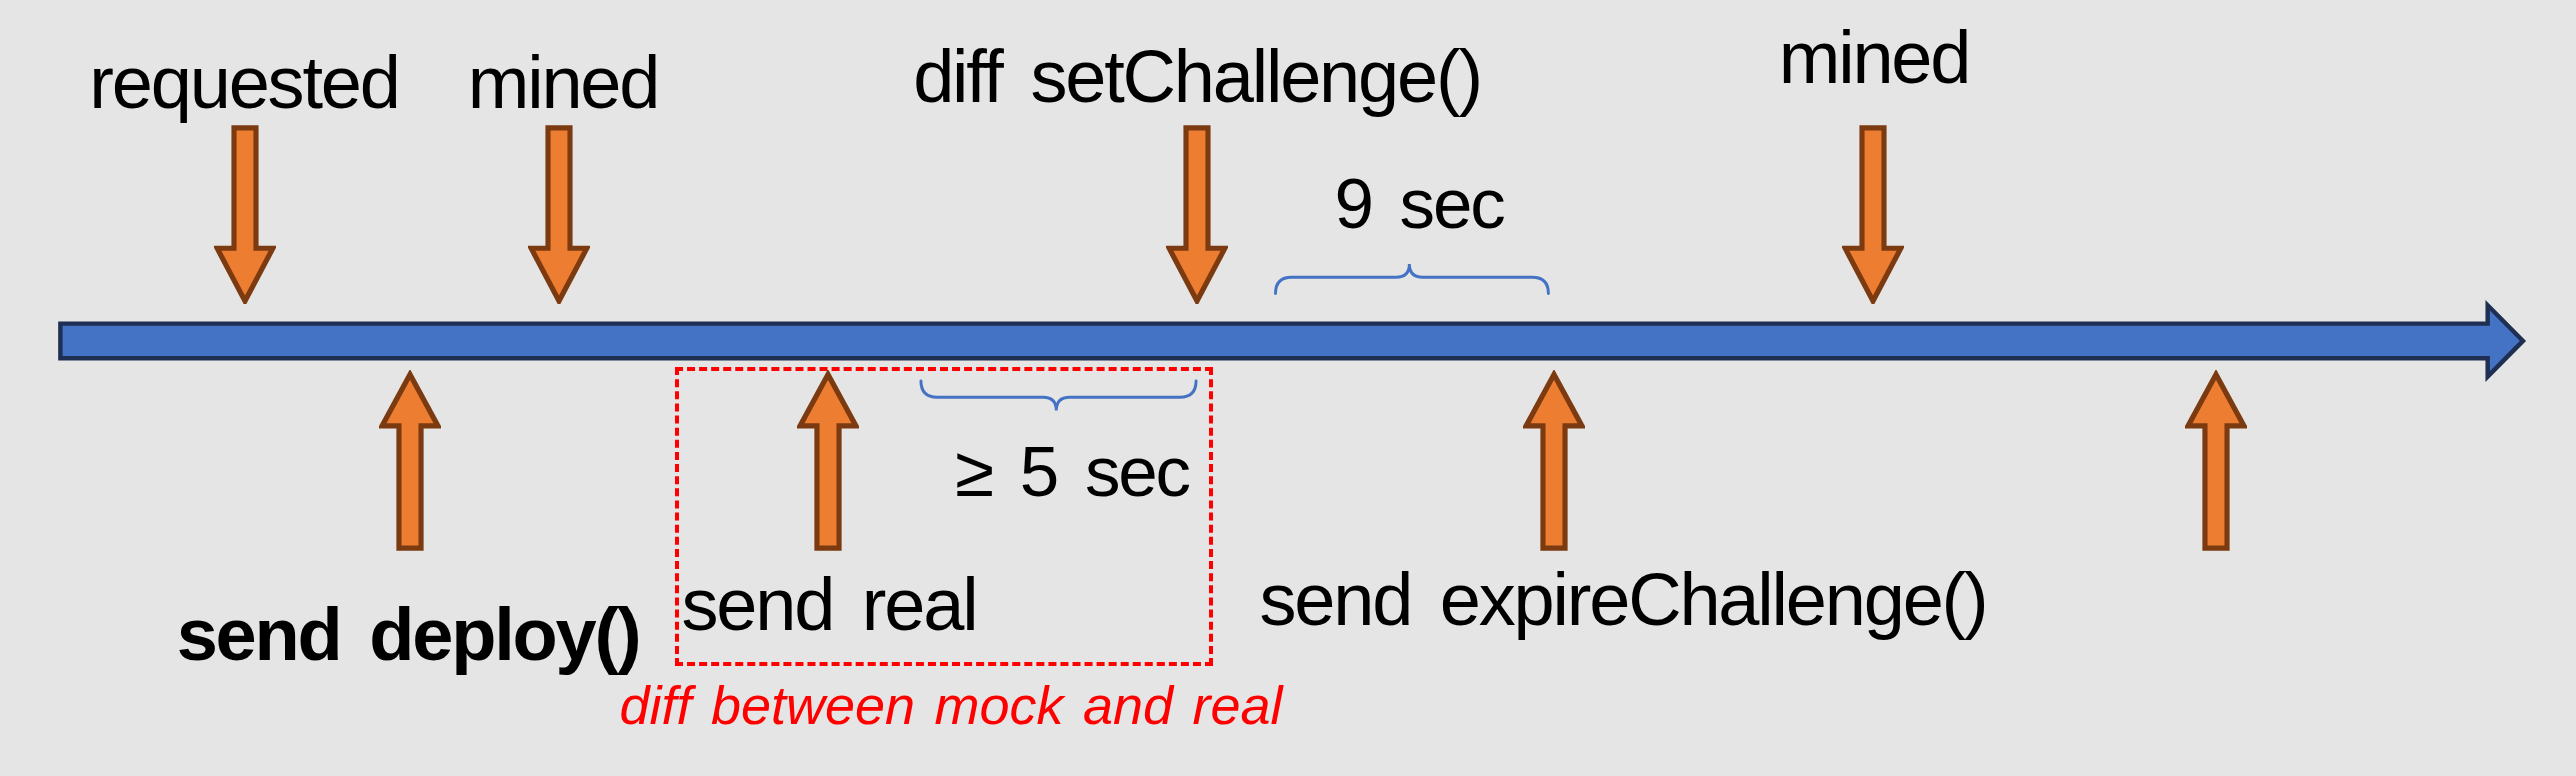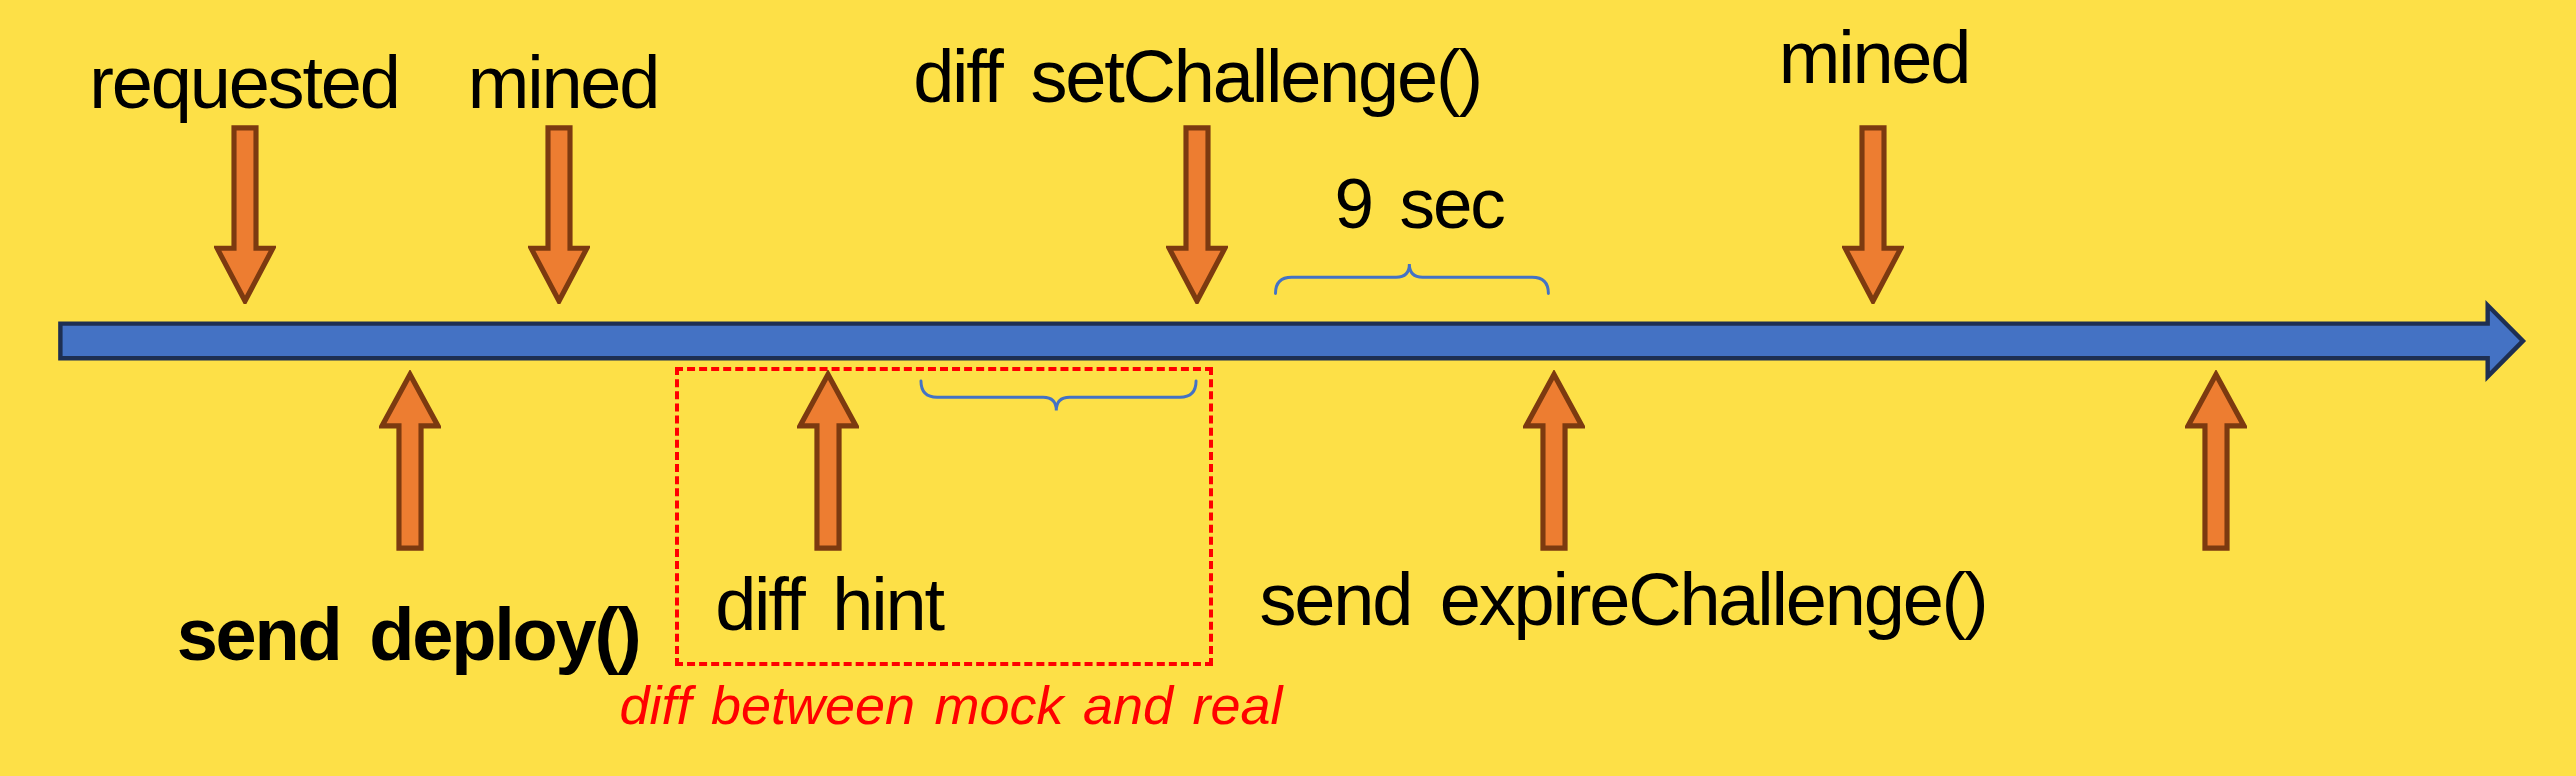--- a/index.html
+++ b/index.html
@@ -4,21 +4,21 @@
 <style>
   html, body {
     margin: 0;
     padding: 0;
     background: #ffffff;
   }
   #canvas {
     position: relative;
     width: 2576px;
     height: 776px;
-    background: #fde047;
+    background: #e5e5e5;
     overflow: hidden;
     font-family: "Liberation Sans", sans-serif;
   }
   .shape-layer {
     position: absolute;
     left: 0;
     top: 0;
     width: 2576px;
     height: 776px;
   }
@@ -99,19 +99,20 @@
     <polygon points="27,242 57,242 57,76 80,76 42,6 4,76 27,76" fill="#ED7D31" stroke="#7C3A10" stroke-width="7"></polygon>
   </svg>
 
   <div class="label" style="left:244px; top:46px;">requested</div>
   <div class="label" style="left:563px; top:46px;">mined</div>
   <div class="label" style="left:1197px; top:40px;">diff setChallenge()</div>
   <div class="label" style="left:1874px; top:20.6px;">mined</div>
   <div class="label small" style="left:1419px; top:168px;">9 sec</div>
 
   <div class="label" style="left:408px; top:598px;font-weight:bold;">send deploy()</div>
-  <div class="label" style="left:829px; top:568px;">diff hint</div>
+  <div class="label" style="left:829px; top:568px;">send real</div>
   <div class="label" style="left:1623px; top:563px;">send expireChallenge()</div>
+  <div class="label small" style="left:1072px; top:436px;">≥ 5 sec</div>
 
   <div class="diff-note" style="left:951px; top:678px;">diff between mock and real</div>
 
 </div>
 
 
 </body></html>

